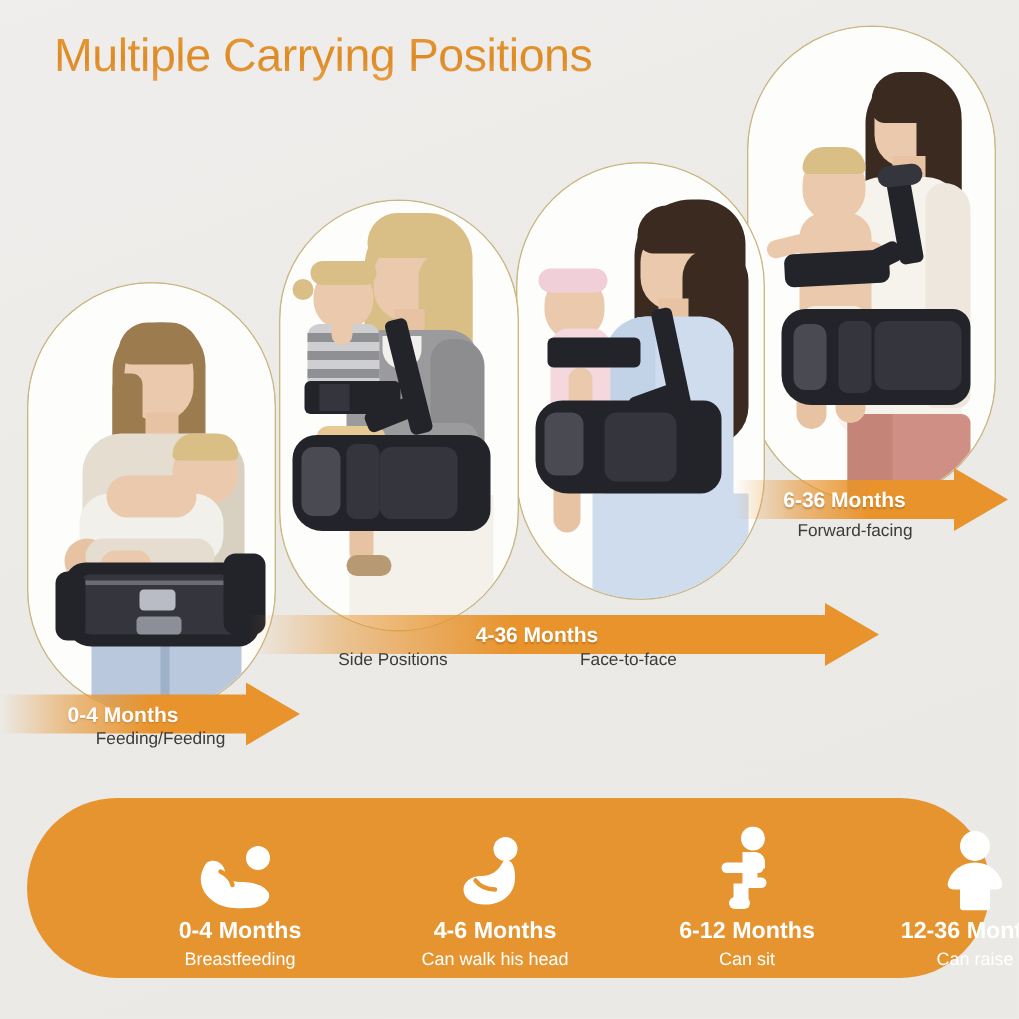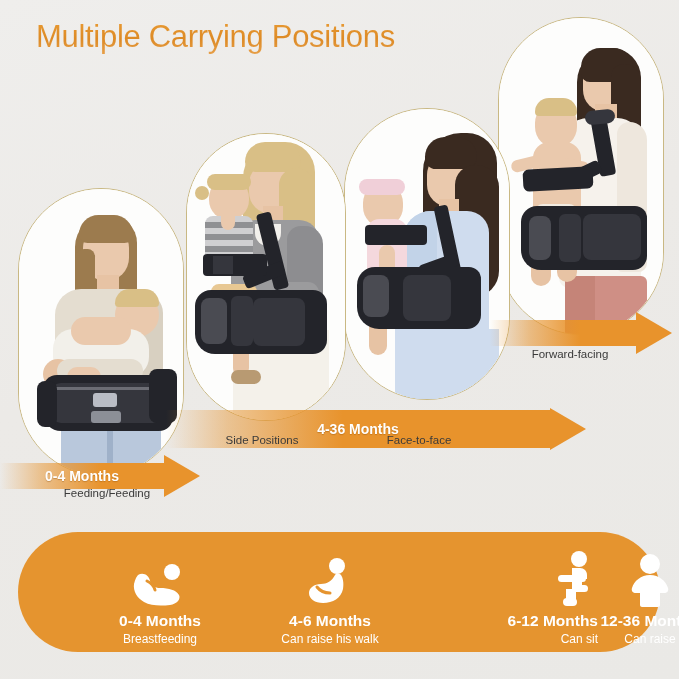--- a/index.html
+++ b/index.html
@@ -233,24 +233,25 @@
       <div class="sh" style="left:74px;top:204px;width:24px;height:14px;border-radius:3px;background:#b9bcc4;"></div>
       <div class="sh" style="left:72px;top:222px;width:30px;height:12px;border-radius:3px;background:#8c8f97;"></div>
       <div class="sh blk" style="left:18px;top:192px;width:20px;height:46px;border-radius:8px;"></div>
       <div class="sh blk" style="left:130px;top:180px;width:28px;height:54px;border-radius:8px;"></div>
     </div>
   </div>
 
   <div class="arrow" style="left:490px;top:320px;width:182px;height:26px;">
     <div class="bar" style="width:146px;background:linear-gradient(90deg,rgba(232,147,44,0) 0%,rgba(232,147,44,.55) 28%,#e8932c 62%,#e8932c 100%);"></div>
     <div class="head" style="left:146px;border-top:21px solid transparent;border-bottom:21px solid transparent;border-left:36px solid #e8932c;"></div>
+    <div class="alabel" style="width:146px;">6-36 Months</div>
   </div>
   <div class="sublabel" style="left:570px;top:348px;">Forward-facing</div>
 
-  <div class="arrow" style="left:166px;top:410px;width:420px;height:38px;">
+  <div class="arrow" style="left:166px;top:410px;width:420px;height:26px;">
     <div class="bar" style="width:384px;background:linear-gradient(90deg,rgba(232,147,44,0) 0%,rgba(232,147,44,.45) 16%,#e8932c 46%,#e8932c 100%);"></div>
     <div class="head" style="left:384px;border-top:21px solid transparent;border-bottom:21px solid transparent;border-left:36px solid #e8932c;"></div>
     <div class="alabel" style="width:384px;">4-36 Months</div>
   </div>
   <div class="sublabel" style="left:262px;top:434px;">Side Positions</div>
   <div class="sublabel" style="left:419px;top:434px;">Face-to-face</div>
 
   <div class="arrow" style="left:0;top:463px;width:200px;height:26px;">
     <div class="bar" style="width:164px;background:linear-gradient(90deg,rgba(232,147,44,0) 0%,rgba(232,147,44,.5) 26%,#e8932c 62%,#e8932c 100%);"></div>
     <div class="head" style="left:164px;border-top:21px solid transparent;border-bottom:21px solid transparent;border-left:36px solid #e8932c;"></div>
@@ -274,24 +275,24 @@
 
     <div class="cell" style="left:212px;width:200px;">
       <div class="ico">
         <svg width="50" height="50" viewBox="0 0 50 50" aria-hidden="true">
           <circle cx="32" cy="9" r="8" fill="#ffffff"></circle>
           <path d="M30 18c-3 6-8 9-14 9-7 0-12 4-12 9 0 6 6 10 14 10 10 0 18-5 20-14 1-6 0-11-2-14-2-2-5-2-6 0z" fill="#ffffff"></path>
           <path d="M12 30c3 4 8 6 13 6" stroke="#e5942f" stroke-width="3" fill="none" stroke-linecap="round"></path>
         </svg>
       </div>
       <div class="m">4-6 Months</div>
-      <div class="d">Can raise his walk</div>
-    </div>
-
-    <div class="cell" style="left:380px;width:200px;align-items:flex-end;">
+      <div class="d">Can walk his head</div>
+    </div>
+
+    <div class="cell" style="left:380px;width:200px;">
       <div class="ico">
         <svg width="46" height="56" viewBox="0 0 46 56" aria-hidden="true">
           <circle cx="27" cy="8" r="8" fill="#ffffff"></circle>
           <path d="M20 17h8c4 0 7 3 7 7v4H20z" fill="#ffffff"></path>
           <rect x="6" y="24" width="28" height="7" rx="3.5" fill="#ffffff"></rect>
           <path d="M20 28h10v10H20z" fill="#ffffff"></path>
           <rect x="20" y="34" width="16" height="7" rx="3.5" fill="#ffffff"></rect>
           <path d="M14 38h10v16h-10z" fill="#ffffff"></path>
           <rect x="11" y="47" width="14" height="8" rx="4" fill="#ffffff"></rect>
         </svg>

